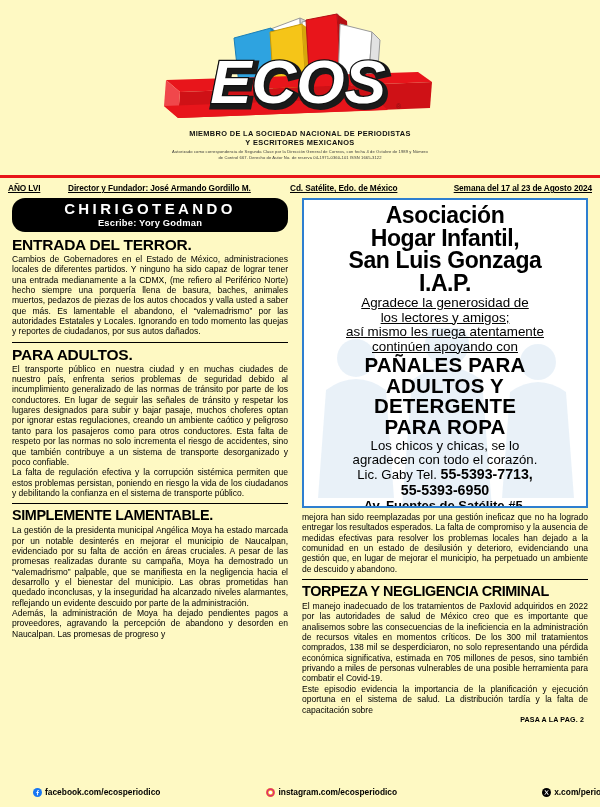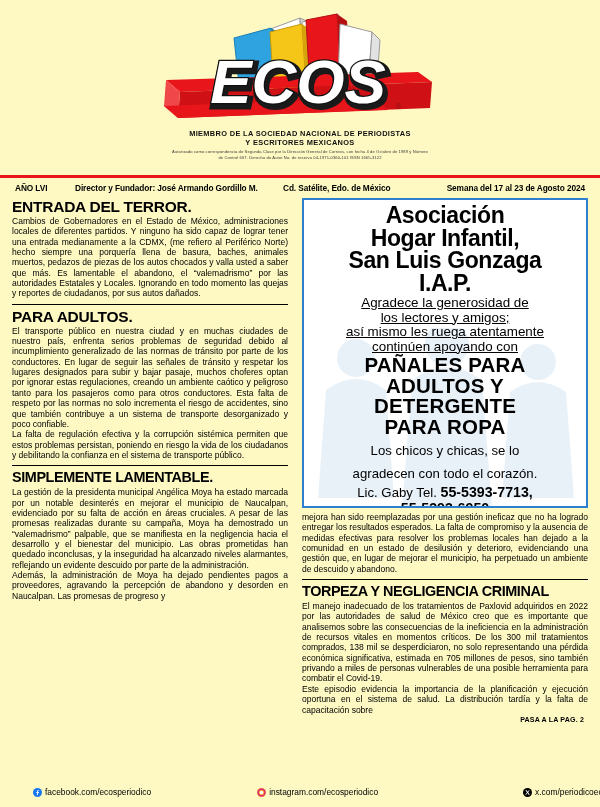--- a/index.html
+++ b/index.html
@@ -62,22 +62,23 @@
 
   
   .infobar {
     position: relative;
     height: 20px;
     display: flex;
     align-items: center;
     font-size: 8.3px;
     font-weight: bold;
     color: #000;
-    padding: 0 15px;
+    padding: 0 8px;
     letter-spacing: -.1px;
+    text-decoration: underline;
   }
   .infobar .ib-ano      { width: 60px; }
   .infobar .ib-dir      { flex: 1; }
   .infobar .ib-city     { width: 150px; }
   .infobar .ib-week     { width: 152px; text-align: right; }
 
   
   .content {
     position: relative;
     display: flex;
@@ -182,21 +183,21 @@
   .ad-caps {
     font-size: 20.5px;
     font-weight: bold;
     line-height: 20.5px;
     letter-spacing: .2px;
     color: #000;
     margin-top: 1px;
   }
   .ad-thanks {
     font-size: 13.2px;
-    line-height: 23px;
+    line-height: 14px;
     color: #000;
     margin-top: 2px;
   }
   .ad-tel {
     font-size: 13.2px;
     line-height: 15.4px;
     color: #000;
   }
   .ad-tel b { font-size: 14.2px; }
   .ad-telline2 {
@@ -223,21 +224,21 @@
   }
 
   
   .footer {
     position: absolute;
     left: 0; right: 0; bottom: 0;
     height: 30px;
     display: flex;
     align-items: center;
     font-size: 8.4px;
-    font-weight: normal;
+    font-weight: bold;
     color: #000;
   }
   .foot-item { display: flex; align-items: center; gap: 3px; }
   .foot-fb   { margin-left: 33px; }
   .foot-ig   { margin-left: 106px; }
   .foot-x    { margin-left: 145px; }
   .sicon { width: 9px; height: 9px; display: block; }
 </style>
 </head>
 <body>
@@ -290,20 +291,24 @@
     <span class="ib-ano">AÑO LVI</span>
     <span class="ib-dir">Director y Fundador: José Armando Gordillo M.</span>
     <span class="ib-city">Cd. Satélite, Edo. de México</span>
     <span class="ib-week">Semana del 17 al 23 de Agosto 2024</span>
   </div>
 
   <div class="content">
 
     <div class="col-left">
 
+      <div class="banner">
+        <div class="banner-title">CHIRIGOTEANDO</div>
+        <div class="banner-sub">Escribe: Yory Godman</div>
+      </div>
 
 
       <h2 class="hl">ENTRADA DEL TERROR.</h2>
       <p class="para">Cambios de Gobernadores en el Estado de México, administraciones locales de diferentes partidos. Y ninguno ha sido capaz de lograr tener una entrada medianamente a la CDMX, (me refiero al Periférico Norte) hecho siempre una porquería llena de basura, baches, animales muertos, pedazos de piezas de los autos chocados y valla usted a saber que más. Es lamentable el abandono, el “valemadrismo” por las autoridades Estatales y Locales. Ignorando en todo momento las quejas y reportes de ciudadanos, por sus autos dañados.</p>
 
       <hr class="sep">
 
       <h2 class="hl">PARA ADULTOS.</h2>
       <p class="para">El transporte público en nuestra ciudad y en muchas ciudades de nuestro país, enfrenta serios problemas de seguridad debido al incumplimiento generalizado de las normas de tránsito por parte de los conductores. En lugar de seguir las señales de tránsito y respetar los lugares designados para subir y bajar pasaje, muchos choferes optan por ignorar estas regulaciones, creando un ambiente caótico y peligroso tanto para los pasajeros como para otros conductores. Esta falta de respeto por las normas no solo incrementa el riesgo de accidentes, sino que también contribuye a un sistema de transporte desorganizado y poco confiable.</p>
       <p class="para">La falta de regulación efectiva y la corrupción sistémica permiten que estos problemas persistan, poniendo en riesgo la vida de los ciudadanos y debilitando la confianza en el sistema de transporte público.</p>

